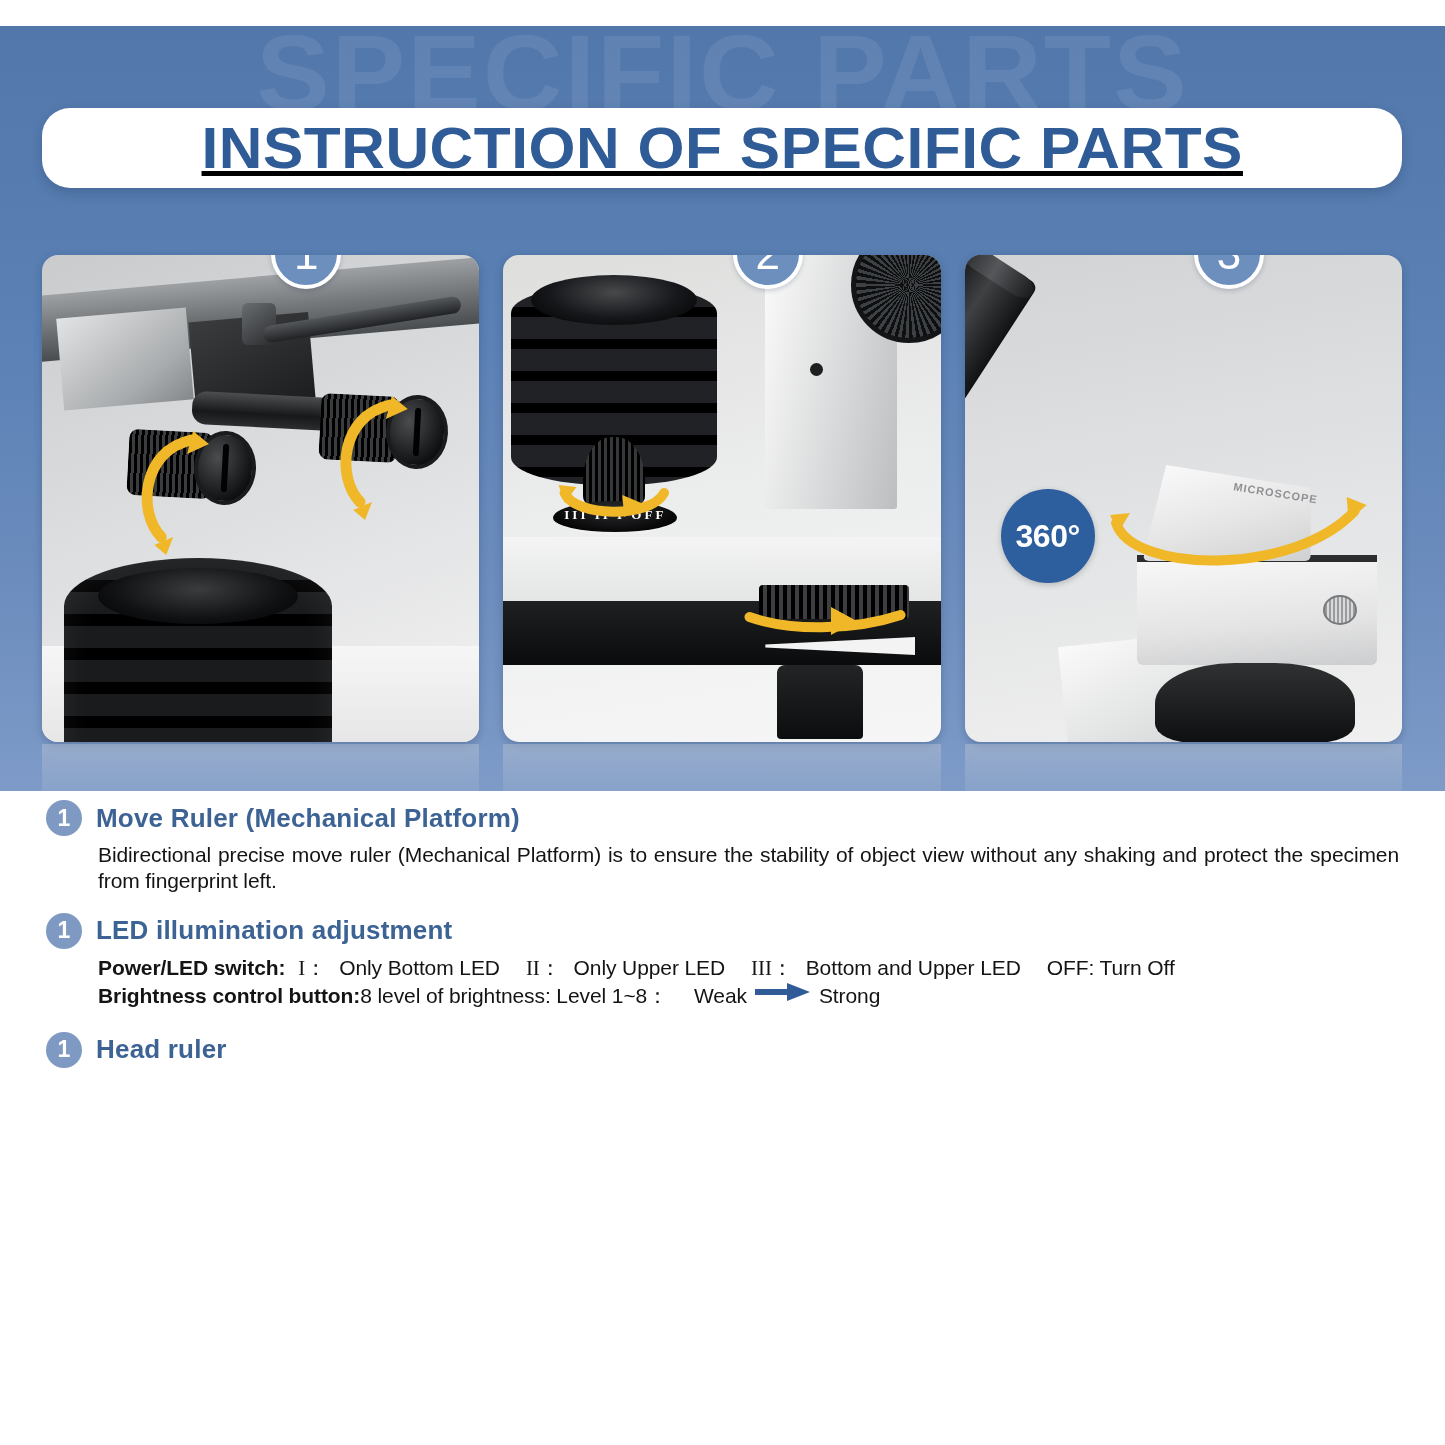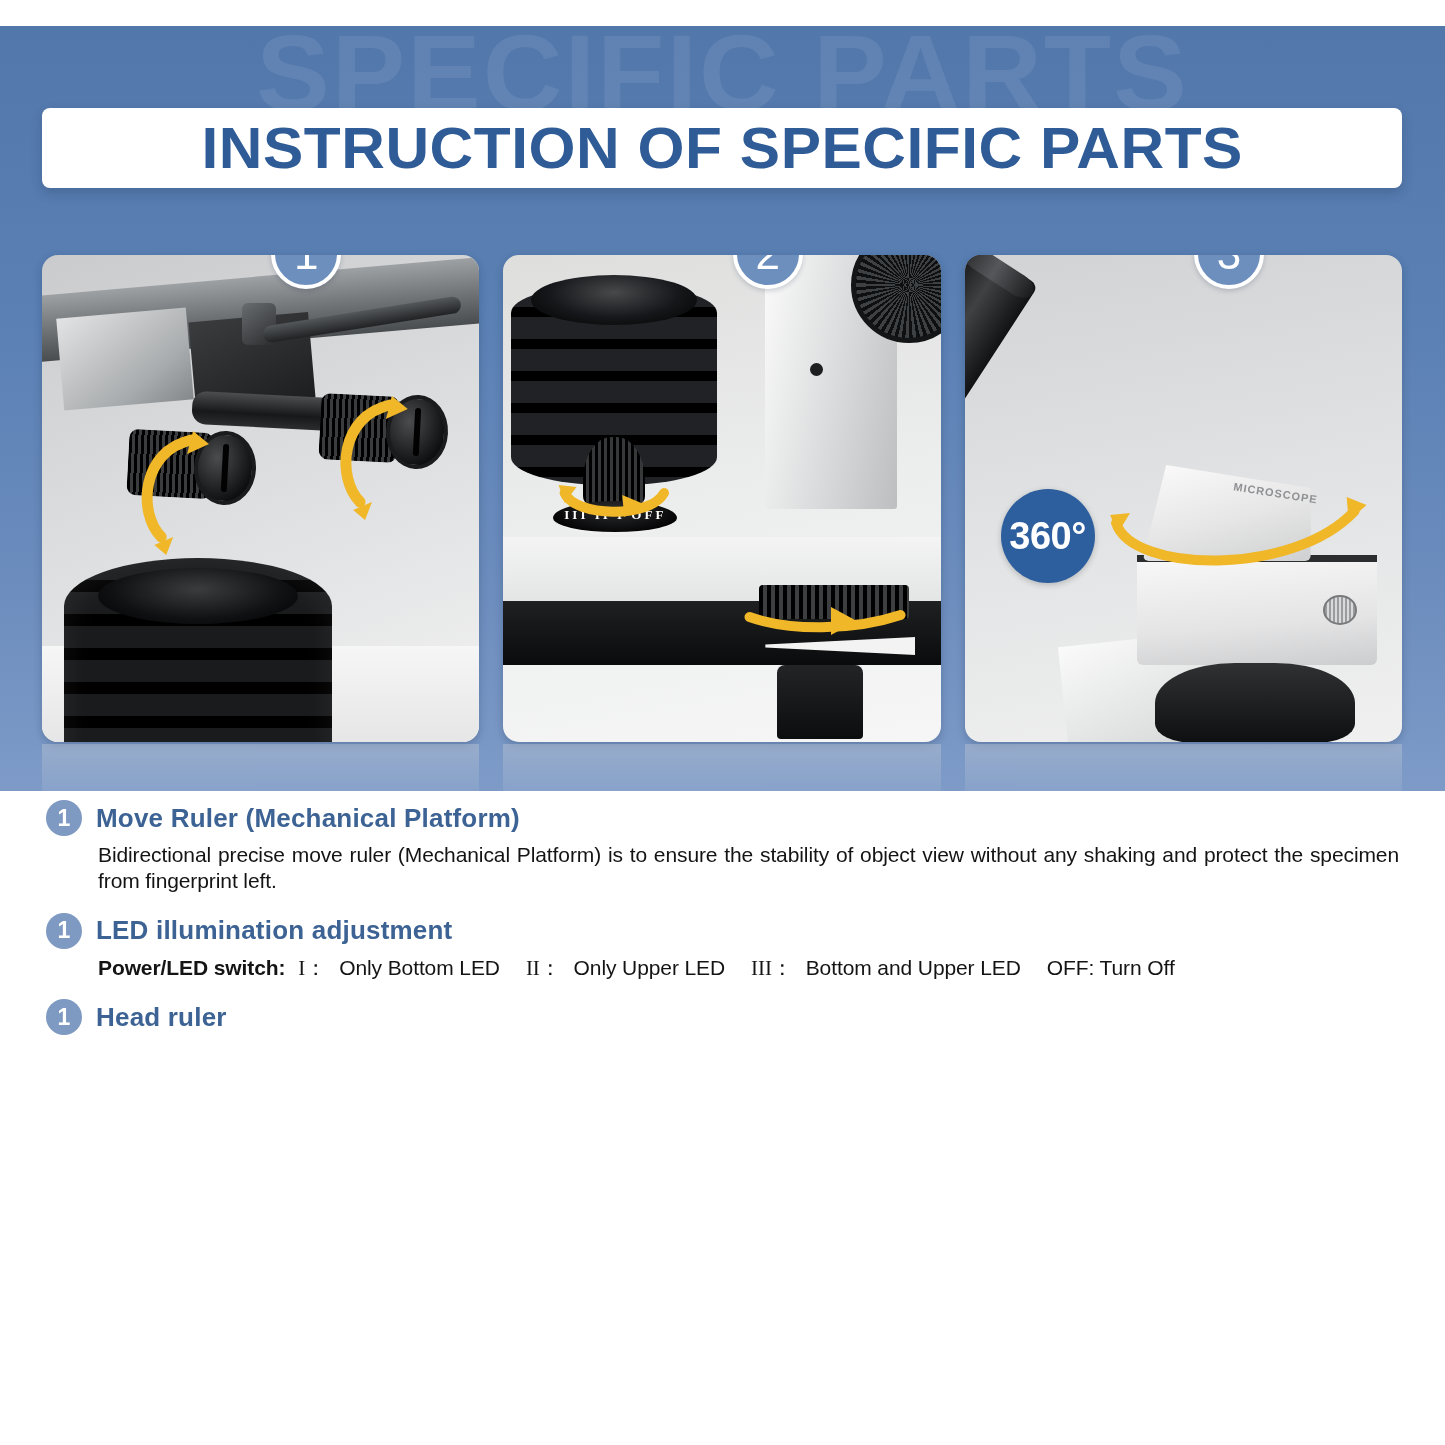--- a/index.html
+++ b/index.html
@@ -43,25 +43,26 @@
     transform: scaleX(1.02);
     user-select: none;
   }
 
   .title-plate {
     position: absolute;
     left: 42px; top: 82px;
     width: 1360px;
     height: 80px;
     background: #ffffff;
-    border-radius: 8px;
+    border-radius: 28px;
     box-shadow: 0 5px 12px rgba(20,40,70,0.22);
     display: flex;
     align-items: center;
     justify-content: center;
+    text-decoration: underline;
   }
 
   .title-text {
     font-size: 57px;
     font-weight: 700;
     color: #2f5c96;
     letter-spacing: 0.5px;
     white-space: nowrap;
     font-family: "Liberation Sans Narrow", "Liberation Sans", sans-serif;
     transform: scaleX(1.06);
@@ -321,21 +322,21 @@
     position: absolute; left: 190px; top: 408px; width: 200px; height: 80px;
     background: linear-gradient(180deg,#303133,#0e0f11);
     border-radius: 40% 40% 20% 20% / 50% 50% 24% 24%;
   }
   .ph3 .badge360 {
     position: absolute; left: 36px; top: 234px;
     width: 94px; height: 94px;
     border-radius: 50%;
     background: #2d5f9e;
     color: #ffffff;
-    font-size: 38px;
+    font-size: 32px;
     font-weight: 700;
     display: flex; align-items: center; justify-content: center;
     letter-spacing: -0.5px;
     box-shadow: 0 2px 6px rgba(0,0,0,0.2);
   }
 
   
   .arrow-layer {
     position: absolute; left: 0; top: 0; width: 100%; height: 100%;
     pointer-events: none; z-index: 5;
@@ -522,20 +523,25 @@
       <div class="sec-head">
         <div class="num-badge">1</div>
         <div class="sec-title">LED illumination adjustment</div>
       </div>
 
       <div class="sec-body">
         <div>
           <span class="b">Power/LED switch:</span><span class="sp-sm"></span><span class="roman">I</span><span>：</span><span class="sp-sm"></span><span>Only Bottom LED</span><span class="sp"></span><span class="roman">II</span><span>：</span><span class="sp-sm"></span><span>Only Upper LED</span><span class="sp"></span><span class="roman">III</span><span>：</span><span class="sp-sm"></span><span>Bottom and Upper LED</span><span class="sp"></span><span>OFF: Turn Off</span>
         </div>
 
+        <div>
+          <span class="b">Brightness control button:</span><span>8 level of brightness: Level 1~8：</span><span class="sp"></span><span>Weak</span><span class="arrow-inline"><svg width="56" height="22" viewBox="0 0 56 22">
+                <path d="M0 8 H32 V2 L55 11 L32 20 V14 H0 Z" fill="#2f5c96"></path>
+              </svg></span><span>Strong</span>
+        </div>
       </div>
     </div>
 
     <div class="section">
       <div class="sec-head">
         <div class="num-badge">1</div>
         <div class="sec-title">Head ruler</div>
       </div>
     </div>
 

